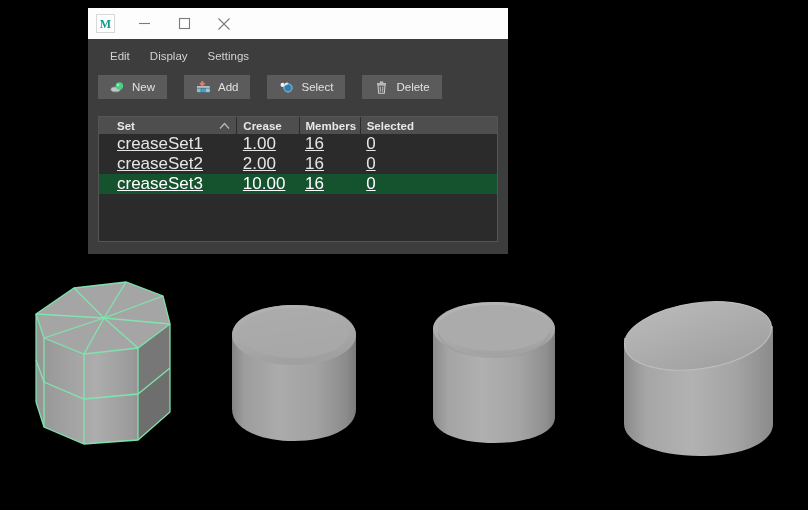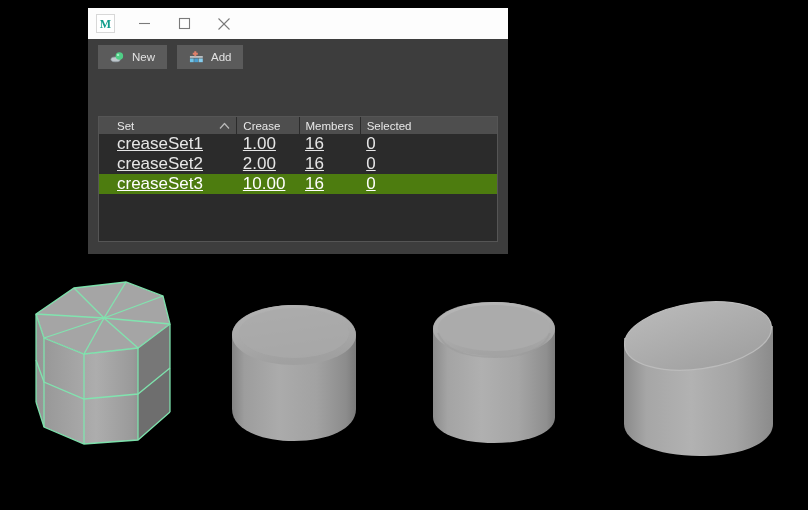--- a/index.html
+++ b/index.html
@@ -90,21 +90,21 @@
   }
   .menu-item {
     font-size: 11.5px;
     color: #d2d2d2;
     padding: 2px 10px;
   }
 
   
   #toolbar {
     display: flex;
-    gap: 10px;
+    gap: 17px;
     padding: 6px 10px 4px 10px;
   }
   .tbtn {
     height: 24px;
     background: #5b5b5b;
     border: none;
     display: flex;
     align-items: center;
     padding: 0 12px;
     gap: 7px;
@@ -123,21 +123,21 @@
     height: 126px;
     background: #2b2b2b;
     border: 1px solid #555555;
     box-sizing: border-box;
   }
   #tbl { width: 100%; border-collapse: collapse; table-layout: fixed; }
   #tbl thead th {
     background: #4e4e4e;
     color: #e8e8e8;
     font-size: 11.5px;
-    font-weight: normal;
+    font-weight: bold;
     text-align: left;
     height: 17px;
     padding: 0 0 0 6px;
     border-right: 1px solid #2b2b2b;
     box-sizing: border-box;
     position: relative;
   }
   #tbl thead th:last-child { border-right: none; }
   .sort-ind {
     position: absolute;
@@ -147,21 +147,21 @@
   #tbl tbody td {
     color: #e6e6e6;
     font-size: 17px;
     height: 13px;
     padding: 0 0 0 6px;
     box-sizing: border-box;
     white-space: nowrap;
     overflow: hidden;
     text-decoration: underline;
   }
-  #tbl tbody tr.sel td { background: #4d7c0f; color: #ffffff; }
+  #tbl tbody tr.sel td { background: #14532d; color: #ffffff; }
   .col-set { width: 133px; padding-left: 18px !important; }
   .col-crease { width: 60px; }
   .col-members { width: 59px; }
   .col-selected { width: 132px; }
 </style>
 </head>
 <body>
 
 <div id="viewport">
 
@@ -285,20 +285,25 @@
       </svg>
     </span>
     <span class="win-btn">
       <svg width="14" height="14" viewBox="0 0 14 14">
         <line x1="1.5" y1="1.5" x2="12.5" y2="12.5" stroke="#7a7a7a" stroke-width="1.1"></line>
         <line x1="12.5" y1="1.5" x2="1.5" y2="12.5" stroke="#7a7a7a" stroke-width="1.1"></line>
       </svg>
     </span>
   </div>
 
+  <div id="menubar">
+    <span class="menu-item">Edit</span>
+    <span class="menu-item">Display</span>
+    <span class="menu-item">Settings</span>
+  </div>
 
   <div id="toolbar">
 
     <button class="tbtn">
       <svg class="ic" viewBox="0 0 16 16">
         <ellipse cx="6" cy="10" rx="5" ry="2.6" fill="#c0c7cc"></ellipse>
         <ellipse cx="6" cy="10" rx="5" ry="2.6" fill="none" stroke="#8d9aa3" stroke-width="0.7"></ellipse>
         <circle cx="10" cy="6.5" r="4" fill="#4fcf86"></circle>
         <circle cx="8.6" cy="5.2" r="1.3" fill="#9ef0c0"></circle>
       </svg>
@@ -310,21 +315,40 @@
         <rect x="1" y="9" width="4" height="4" fill="#6fc3e8"></rect>
         <rect x="5.6" y="9" width="4" height="4" fill="#4a9fd0"></rect>
         <rect x="10.2" y="9" width="4.5" height="4" fill="#86cdee"></rect>
         <rect x="1" y="6.6" width="13.7" height="1.6" fill="#cfd6da"></rect>
         <path d="M5.6 1.2 h2.2 v1.6 h1.6 v2.2 h-1.6 v1.6 h-2.2 v-1.6 h-1.6 v-2.2 h1.6 z" fill="#e0806a"></path>
       </svg>
       <span>Add</span>
     </button>
 
 
-
+    <button class="tbtn">
+      <svg class="ic" viewBox="0 0 16 16">
+        <circle cx="9.6" cy="8.4" r="4.4" fill="#2f7fb5"></circle>
+        <circle cx="9.6" cy="8.4" r="4.4" fill="none" stroke="#9fd4ee" stroke-width="0.9"></circle>
+        <path d="M6 4.2 a4.6 4.6 0 0 1 3.4 -1.4 l-0.4 2.2 a2.6 2.6 0 0 0 -1.9 0.8 z" fill="#dfeff8"></path>
+        <circle cx="3.9" cy="5.2" r="2.3" fill="#eaf4fa"></circle>
+      </svg>
+      <span>Select</span>
+    </button>
+
+    <button class="tbtn">
+      <svg class="ic" viewBox="0 0 16 16">
+        <rect x="3.2" y="3.4" width="9.6" height="1.5" fill="#cfcfcf"></rect>
+        <rect x="6.2" y="1.6" width="3.6" height="1.4" fill="#cfcfcf"></rect>
+        <path d="M4.2 5.4 h7.6 l-0.8 8.8 h-6 z" fill="none" stroke="#cfcfcf" stroke-width="1.1"></path>
+        <line x1="6.6" y1="7" x2="6.8" y2="12.6" stroke="#cfcfcf" stroke-width="0.9"></line>
+        <line x1="9.4" y1="7" x2="9.2" y2="12.6" stroke="#cfcfcf" stroke-width="0.9"></line>
+      </svg>
+      <span>Delete</span>
+    </button>
   </div>
 
   <div id="listpanel">
     <table id="tbl">
       <thead>
         <tr>
           <th class="col-set">
             <span>Set</span>
             <svg class="sort-ind" width="11" height="7" viewBox="0 0 11 7">
               <path d="M1 6 L5.5 1 L10 6" fill="none" stroke="#b9b9b9" stroke-width="1.2"></path>

